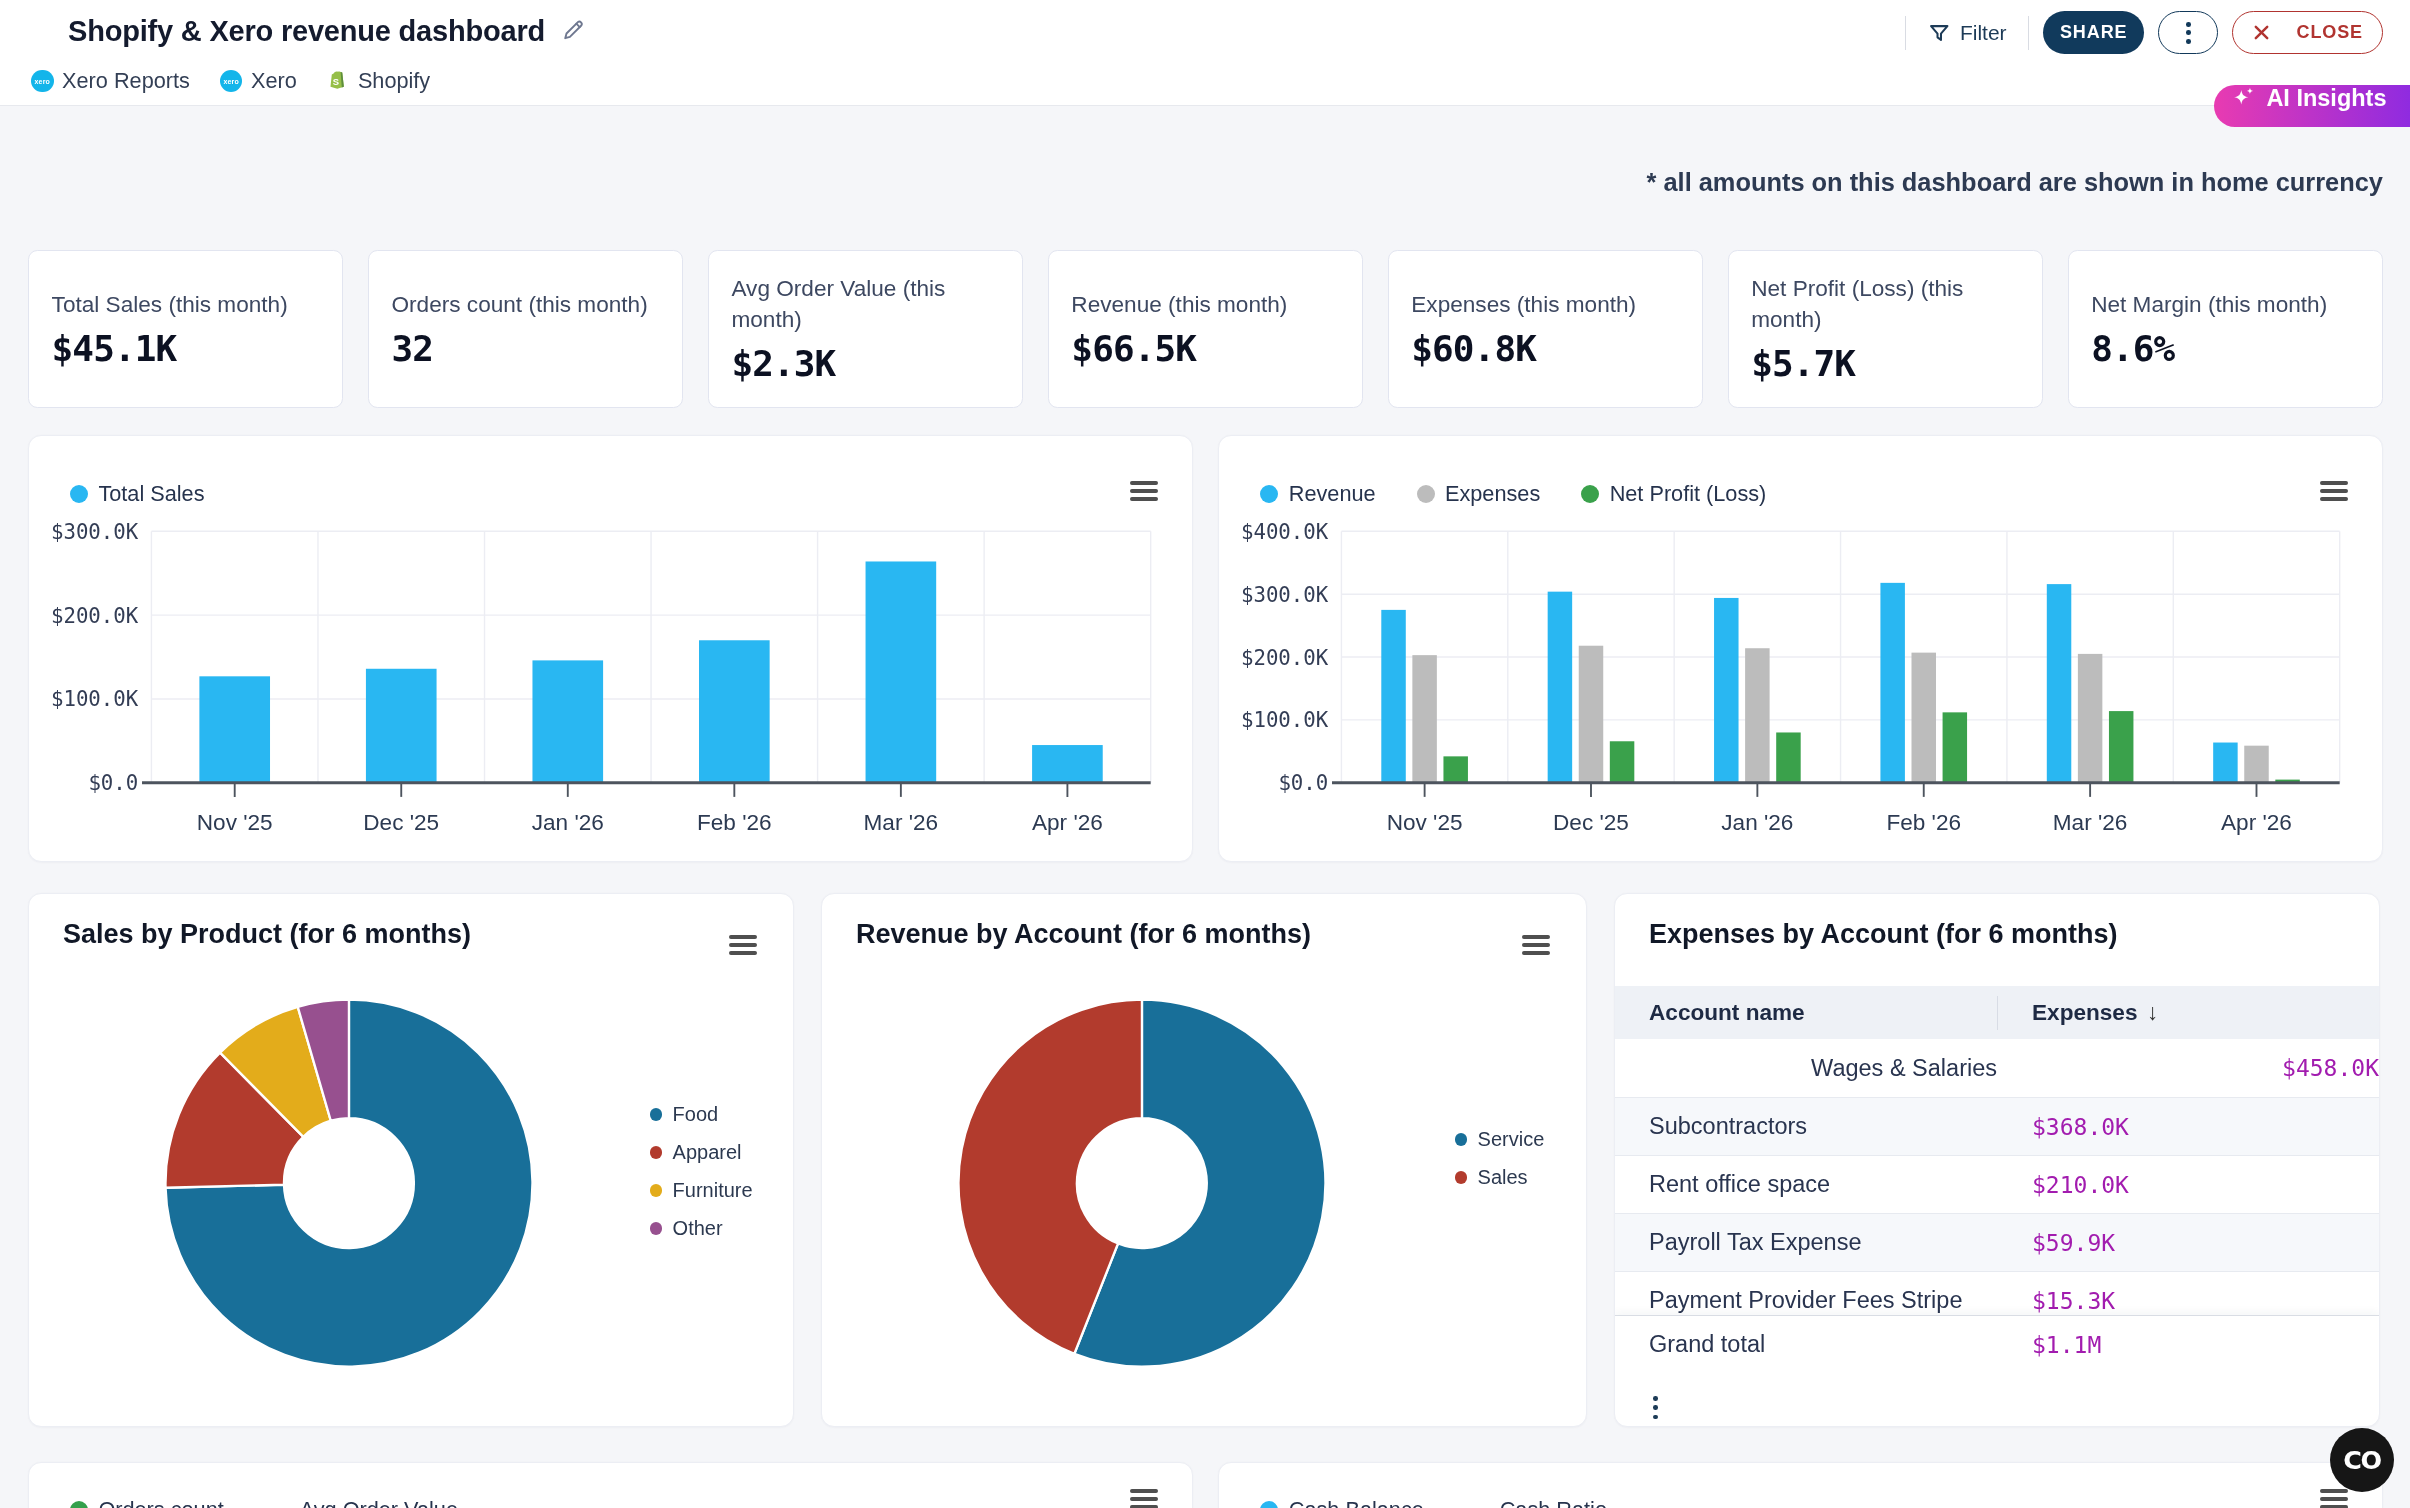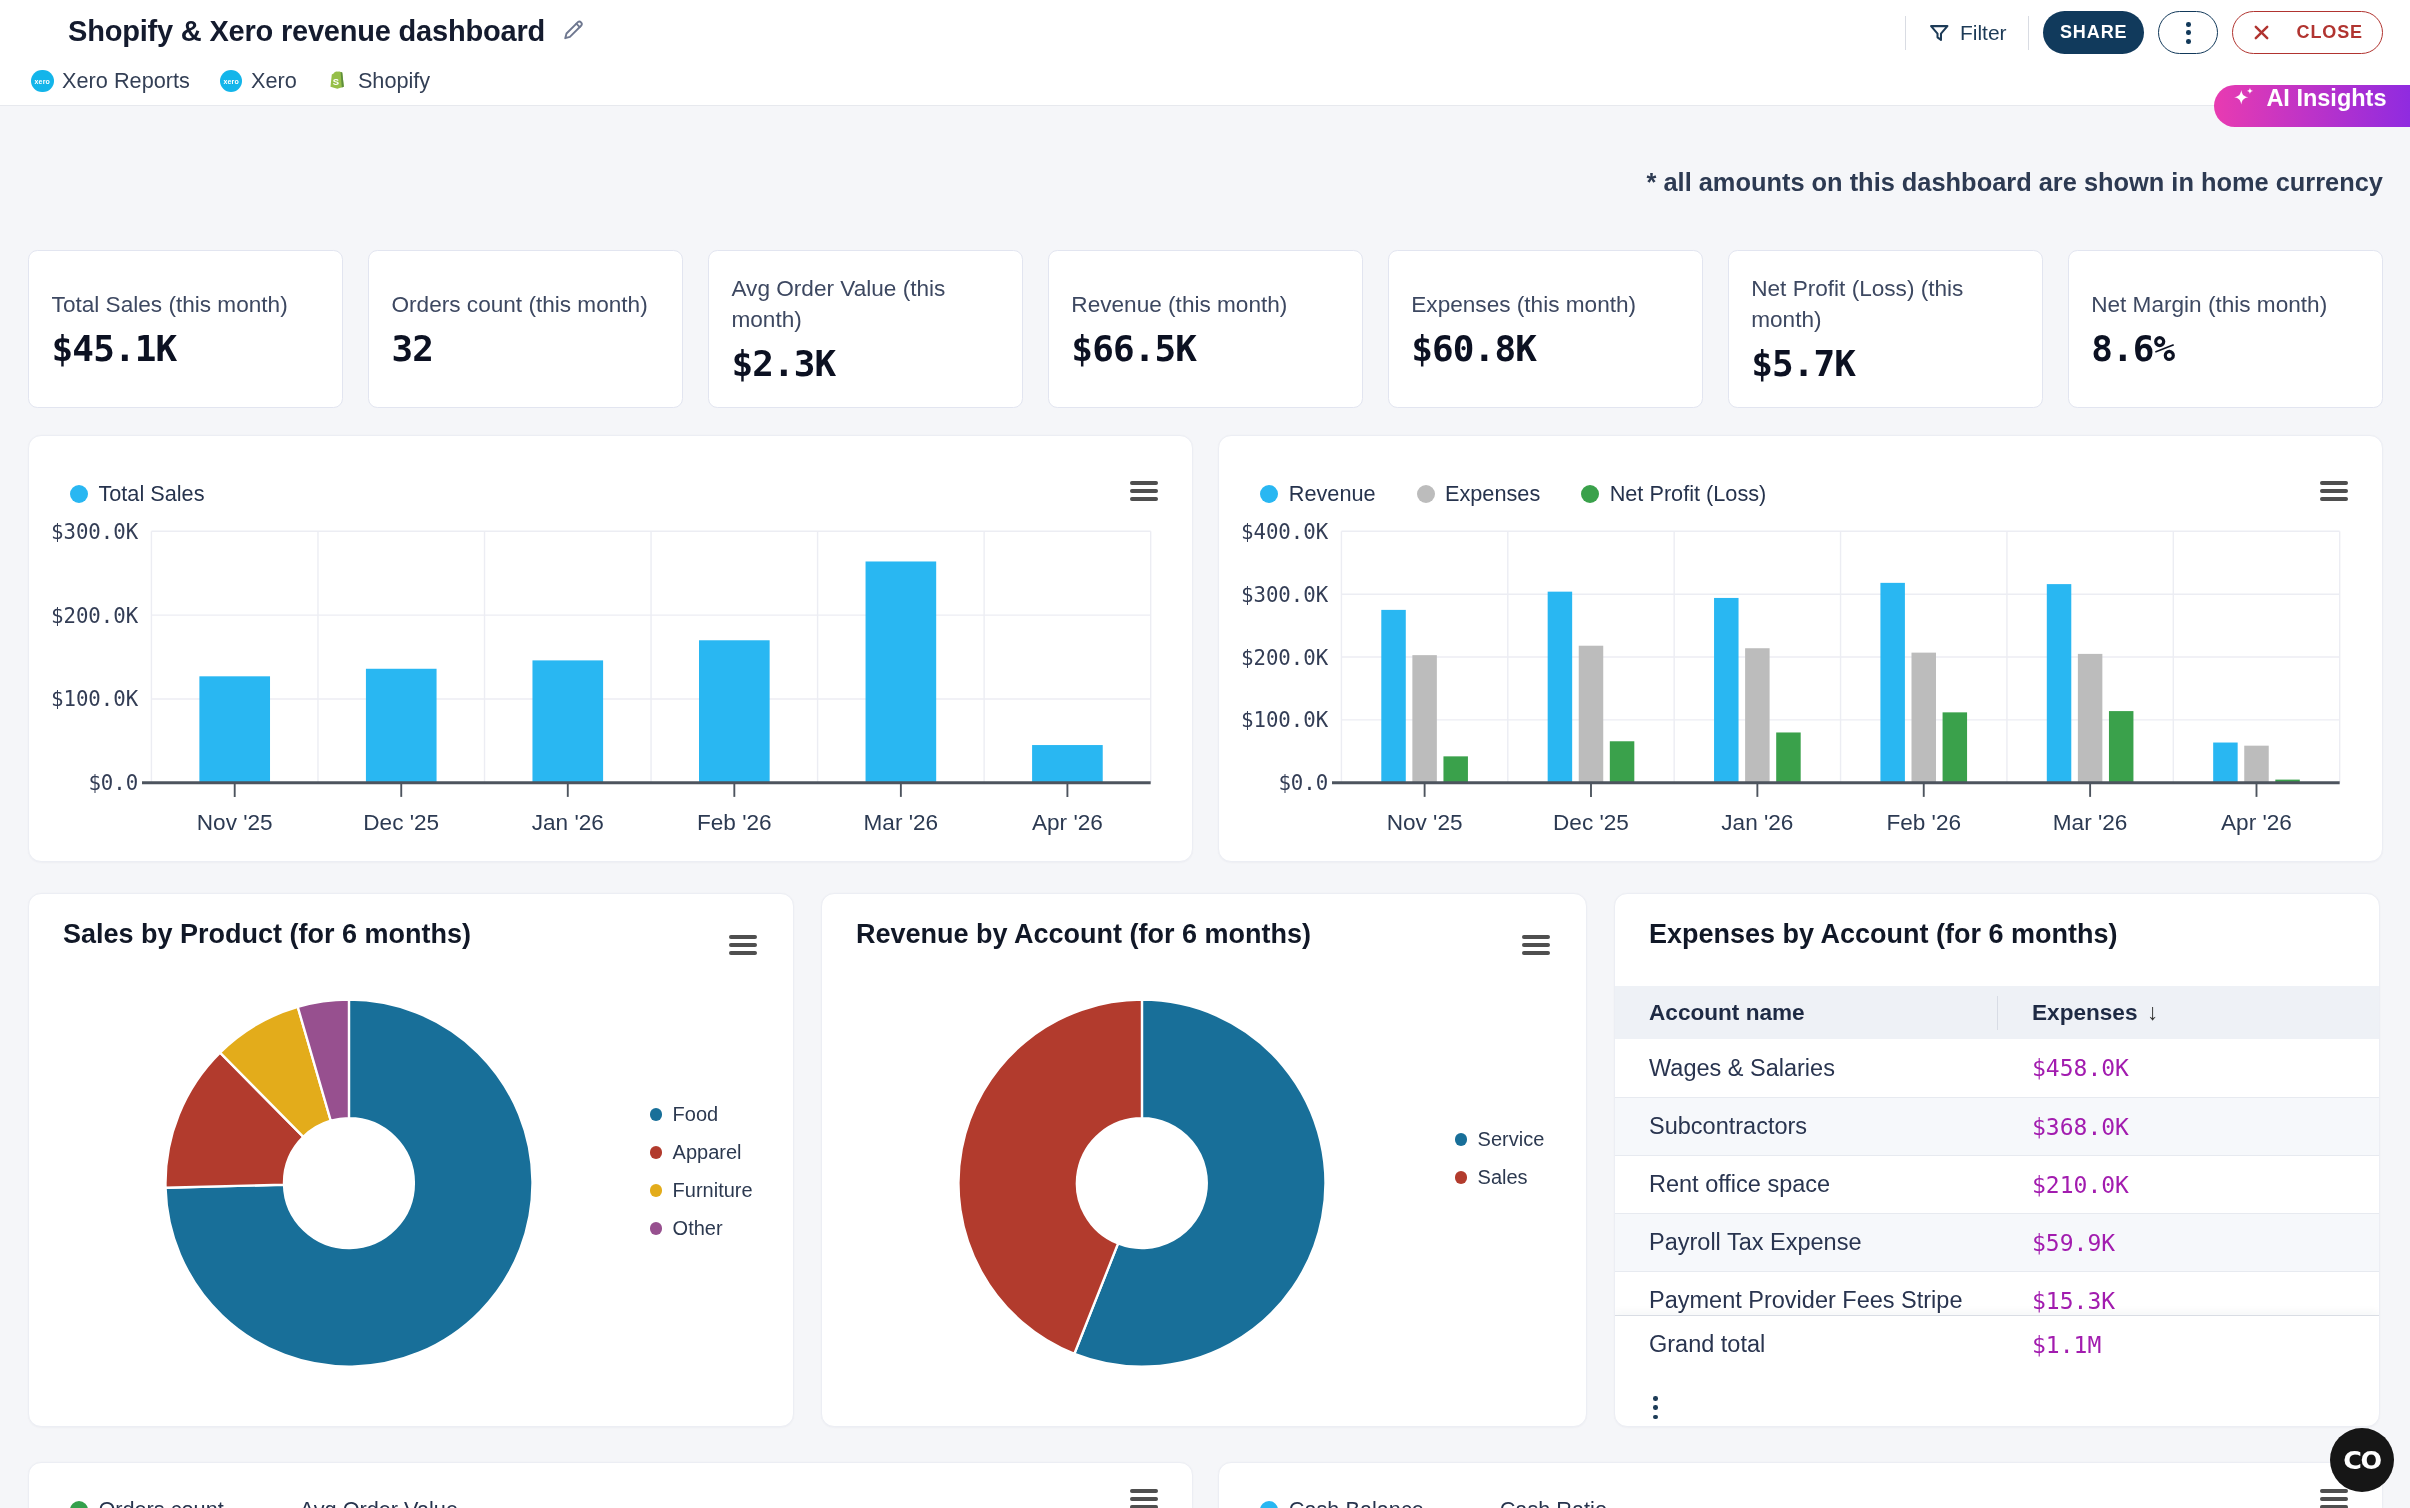--- a/index.html
+++ b/index.html
@@ -82,21 +82,21 @@
   #legend-revenue-by-account { left:633px; top:234px; }
 
   
   .tbl-head { position:absolute; top:92px; left:0; right:0; height:53px; background:#eef1f6;
               display:grid; grid-template-columns:1fr 1fr; align-items:center; }
   .tbl-head .hcell { font-size:22.6px; font-weight:700; color:#1e2a44; padding-left:34px; }
   .tbl-head .hcell.second { border-left:0.9px solid #d8dce5; height:34px; display:flex; align-items:center; gap:9.4px; }
   .sort-icon { font-size:22.6px; color:#333; }
   .tbl-body { position:absolute; top:145px; left:0; right:0; height:276px; overflow:hidden; }
   .trow { height:58px; display:grid; grid-template-columns:1fr 1fr; align-items:center; border-top:0.9px solid #e7eaf0; }
-  .trow:first-child { border-top:none; }
+  .trow:first-child { border-top:none;text-align:right; }
   .trow.alt { background:#f6f8fb; }
   .tname { font-size:23.5px; color:#29344f; padding-left:34px; }
   .tval { font-family:"DejaVu Sans Mono", monospace; font-size:23px; color:#a21caf; padding-left:35px; }
   .grand-row { position:absolute; top:421px; left:0; right:0; height:58px; background:#fff;
                border-top:0.9px solid #d9dde4; display:grid; grid-template-columns:1fr 1fr; align-items:center;
                box-shadow:0 -3.8px 7.5px rgba(30,40,70,.04); }
   .tbl-kebab { position:absolute; left:38px; top:502px; display:flex; flex-direction:column; gap:4.7px; cursor:pointer; }
   .tbl-kebab span { width:4.7px; height:4.7px; border-radius:50%; background:#1d3b57; }
 
   

